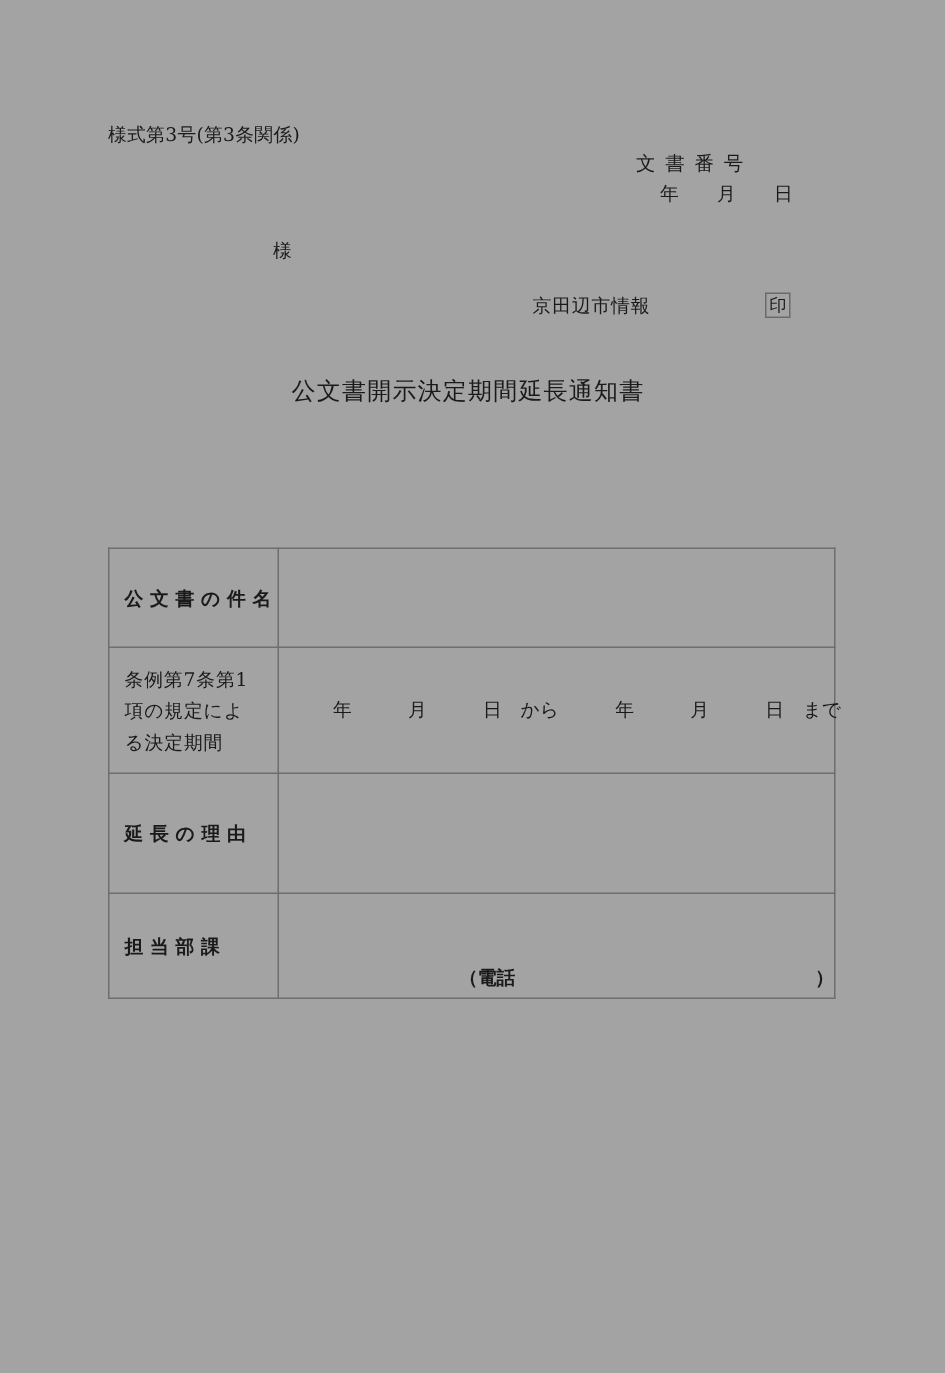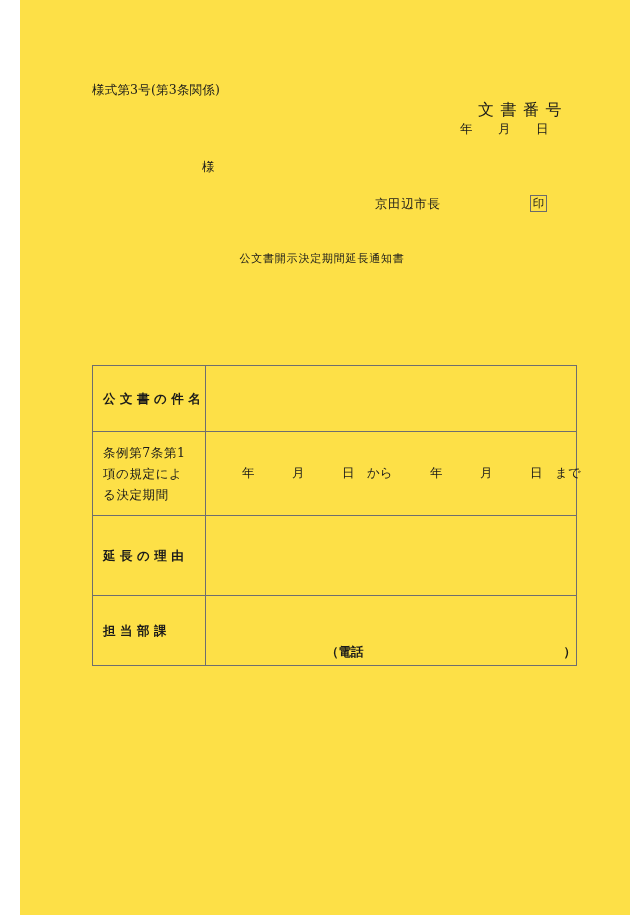--- a/index.html
+++ b/index.html
@@ -11,38 +11,37 @@
     width: 630px;
     height: 915px;
     position: relative;
     font-family: "DejaVu Serif", "Liberation Serif", serif;
     color: #1a1a1a;
     overflow: hidden;
   }
   .page {
     position: absolute;
     inset: 0;
-    background: #fde047;
-    margin-left: 20px;
+    background: #a3a3a3;
   }
 
   
   .abs { position: absolute; white-space: pre; }
 
   .form-no {
     left: 72px;
     top: 82px;
     font-size: 12.5px;
     letter-spacing: 0.2px;
   }
 
   .doc-no {
-    left: 458px;
+    left: 424px;
     top: 100px;
-    font-size: 16px;
+    font-size: 13px;
     letter-spacing: 6.5px;
   }
   .doc-date {
     left: 440px;
     top: 121px;
     font-size: 12.5px;
     letter-spacing: 6.5px;
   }
 
   .addressee {
@@ -71,21 +70,21 @@
     text-align: center;
     font-family: "DejaVu Serif", "Liberation Serif", serif;
   }
 
   .title {
     position: absolute;
     left: 0;
     right: 6px;
     top: 251px;
     text-align: center;
-    font-size: 11px;
+    font-size: 16px;
     letter-spacing: 0.8px;
   }
 
   .body-text {
     position: absolute;
     left: 72px;
     top: 304px;
     width: 486px;
     font-size: 12.5px;
     line-height: 22px;
@@ -152,21 +151,21 @@
 <div class="page">
 
   <div class="abs form-no">様式第3号(第3条関係)</div>
 
   <div class="abs doc-no">文書番号</div>
 
   <div class="abs doc-date">年　月　日</div>
 
   <div class="abs addressee">様</div>
 
-  <div class="abs issuer">京田辺市長</div>
+  <div class="abs issuer">京田辺市情報</div>
 
   <div class="seal-box">印</div>
 
   <div class="title">公文書開示決定期間延長通知書</div>
 
 
   <table class="form-table">
     <colgroup>
       <col class="col-label">
       <col class="col-value">

